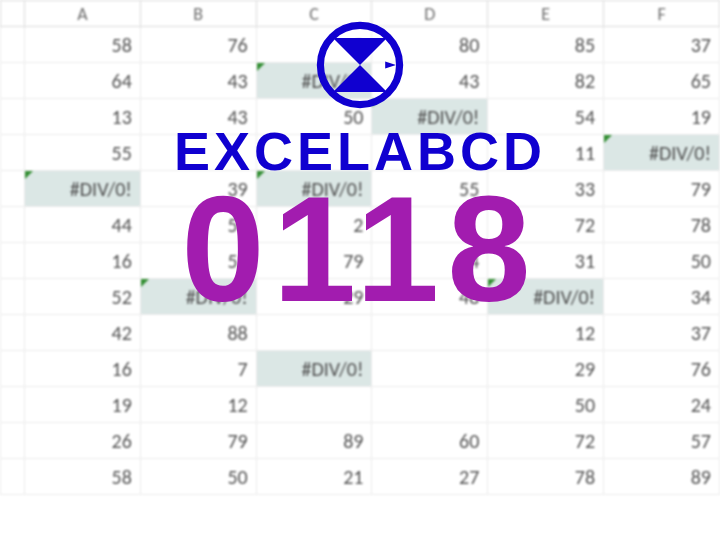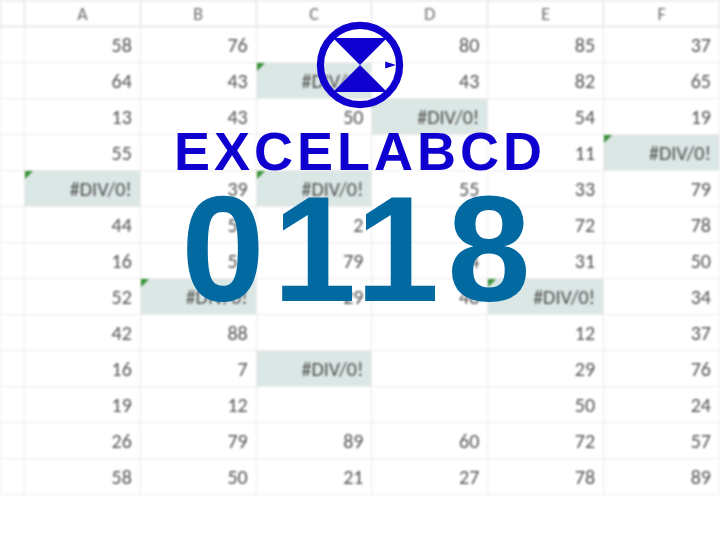--- a/index.html
+++ b/index.html
@@ -93,21 +93,21 @@
       font-weight: 900;
       color: #1000d0;
       font-size: 110px;
       letter-spacing: 6px;
       line-height: 0.95;
       margin-top: 10px;
     }
     .lesson-num {
       font-family: "Arial Black", Impact, sans-serif;
       font-weight: 900;
-      color: #0369a1;
+      color: #a21caf;
       font-size: 150px;
       letter-spacing: 8px;
       line-height: 0.9;
       margin-top: 4px;
     }
   </style>
 </head>
 <body>
 
 <div class="sheet-wrap">

